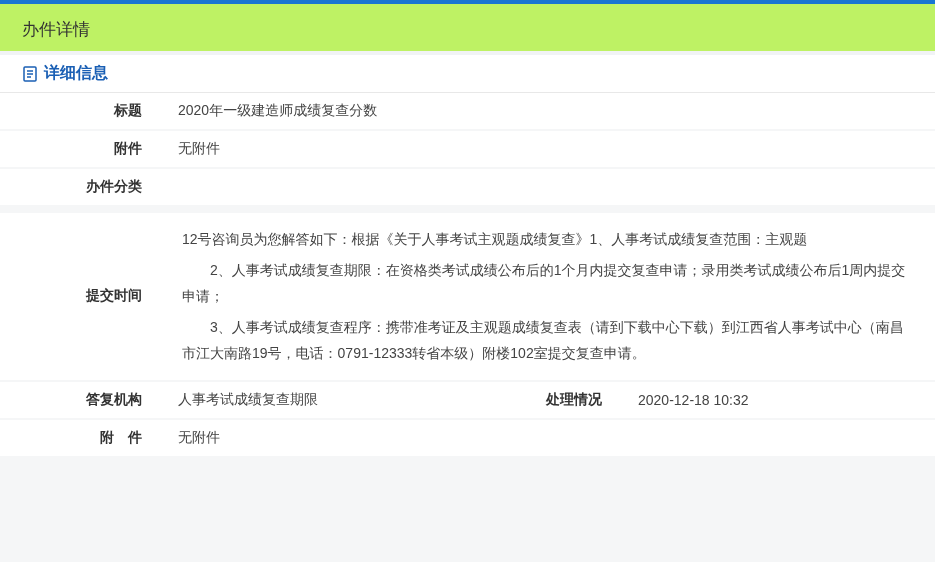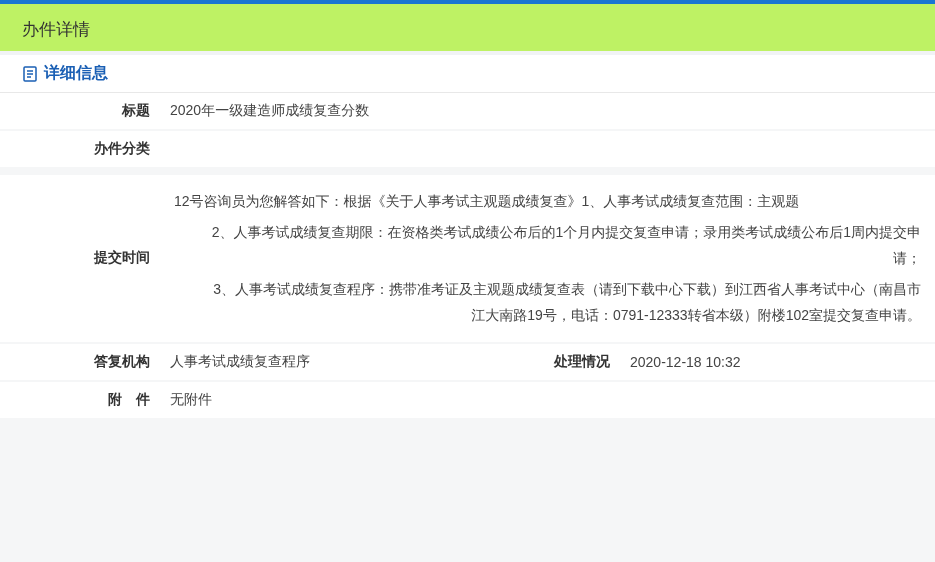--- a/index.html
+++ b/index.html
@@ -54,21 +54,21 @@
       width: 100%;
       border-collapse: collapse;
     }
     .info-table tr {
       border-bottom: 2px solid #f5f6f7;
     }
     .info-table tr:last-child {
       border-bottom: none;
     }
     .info-table td {
-      padding: 9px 10px;
+      padding: 9px 18px;
       vertical-align: middle;
     }
     .label-cell {
       width: 160px;
       text-align: right;
       color: #333;
       font-weight: bold;
       padding-right: 18px;
     }
     .label-cell.mid {
@@ -80,21 +80,20 @@
     }
     .content-body {
       line-height: 1.9;
       color: #444;
     }
     .content-body p {
       margin: 4px;
     }
     .indent {
       text-indent: 2em;
-      text-align: right;
     }
   </style>
 </head>
 <body>
 
 <div class="top-bar"></div>
 
 <div class="page-header">
   <h2 class="page-title">办件详情</h2>
 </div>
@@ -111,20 +110,24 @@
     </span>
     <span class="panel-header-title">详细信息</span>
   </div>
   <table class="info-table">
     <tbody>
         <tr>
       <td class="label-cell">标题</td>
       <td class="value-cell" colspan="3">2020年一级建造师成绩复查分数</td>
     </tr>
     <tr>
+      <td class="label-cell">附件</td>
+      <td class="value-cell" colspan="3">无附件</td>
+    </tr>
+    <tr>
       <td class="label-cell">办件分类</td>
       <td class="value-cell" colspan="3"></td>
     </tr>
   </tbody>
     </table>
 </div>
 
 <div class="panel">
   <table class="info-table">
     <tbody>
@@ -133,21 +136,21 @@
       <td class="value-cell" colspan="3">
         <div class="content-body">
           <p>12号咨询员为您解答如下：根据《关于人事考试主观题成绩复查》1、人事考试成绩复查范围：主观题</p>
           <p class="indent">2、人事考试成绩复查期限：在资格类考试成绩公布后的1个月内提交复查申请；录用类考试成绩公布后1周内提交申请；</p>
           <p class="indent">3、人事考试成绩复查程序：携带准考证及主观题成绩复查表（请到下载中心下载）到江西省人事考试中心（南昌市江大南路19号，电话：0791-12333转省本级）附楼102室提交复查申请。</p>
         </div>
       </td>
     </tr>
     <tr>
       <td class="label-cell">答复机构</td>
-      <td class="value-cell" style="width:320px">人事考试成绩复查程序</td>
+      <td class="value-cell" style="width:320px">人事考试成绩复查期限</td>
       <td class="label-cell mid">处理情况</td>
       <td class="value-cell">2020-12-18 10:32</td>
     </tr>
     <tr>
       <td class="label-cell">附　件</td>
       <td class="value-cell" colspan="3">无附件</td>
     </tr>
   </tbody>
     </table>
 </div>

